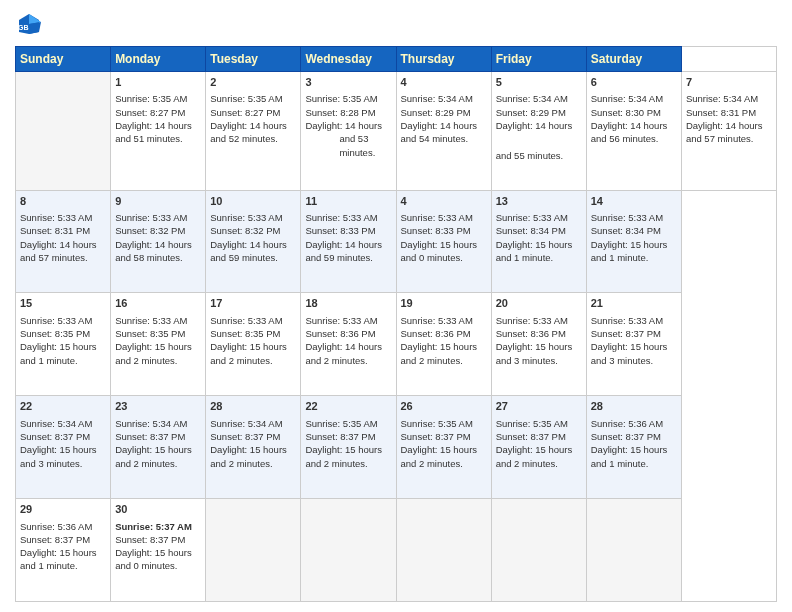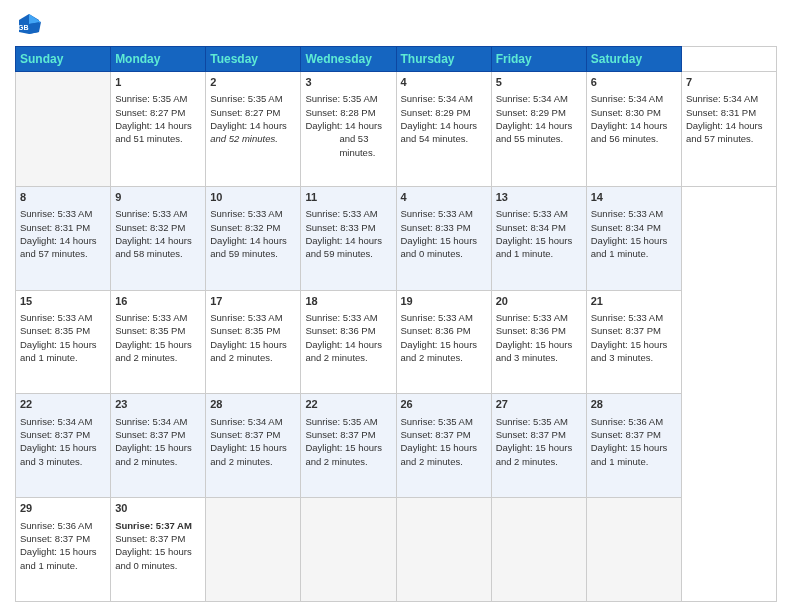--- a/index.html
+++ b/index.html
@@ -62,21 +62,21 @@
     }
     .calendar {
       flex: 1;
       border: 1px solid #ccc;
       border-collapse: collapse;
       width: 100%;
       table-layout: fixed;
     }
     .calendar th {
       background-color: #1565c0;
-      color: #5eead4;
+      color: #fef9c3;
       font-size: 12px;
       font-weight: bold;
       padding: 5px 4px;
       text-align: left;
       border: 1px solid #0d47a1;
     }
     .calendar td {
       vertical-align: top;
       font-size: 9.5px;
       color: #333;
@@ -142,42 +142,42 @@
             <span style="display: block;">Sunrise: 5:35 AM</span>
             <span style="display: block;">Sunset: 8:27 PM</span>
             <span style="display: block;">Daylight: 14 hours</span>
             <span style="display: block;">and 51 minutes.</span>
           </td>
           <td>
             <span class="day-num">2</span>
             <span style="display: block;">Sunrise: 5:35 AM</span>
             <span style="display: block;">Sunset: 8:27 PM</span>
             <span style="display: block;">Daylight: 14 hours</span>
-            <span style="display: block; font-style: italic;">and 52 minutes.</span>
+            <span style="display: block;">and 52 minutes.</span>
           </td>
           <td>
             <span class="day-num">3</span>
             <span style="display: block;">Sunrise: 5:35 AM</span>
             <span style="display: block;">Sunset: 8:28 PM</span>
             <span style="display: block;">Daylight: 14 hours</span>
             <span style="display: block; margin-left: 34px;">and 53 minutes.</span>
           </td>
           <td>
             <span class="day-num">4</span>
             <span style="display: block;">Sunrise: 5:34 AM</span>
             <span style="display: block;">Sunset: 8:29 PM</span>
             <span style="display: block;">Daylight: 14 hours</span>
             <span style="display: block;">and 54 minutes.</span>
           </td>
           <td>
             <span class="day-num">5</span>
             <span style="display: block;">Sunrise: 5:34 AM</span>
             <span style="display: block;">Sunset: 8:29 PM</span>
             <span style="display: block;">Daylight: 14 hours</span>
-            <span style="display: block;">and 55 minutes.</span>
+            <span style="display: block; margin-top: 17px;">and 55 minutes.</span>
           </td>
           <td>
             <span class="day-num">6</span>
             <span style="display: block;">Sunrise: 5:34 AM</span>
             <span style="display: block;">Sunset: 8:30 PM</span>
             <span style="display: block;">Daylight: 14 hours</span>
             <span style="display: block;">and 56 minutes.</span>
           </td>
           <td>
             <span class="day-num">7</span>

